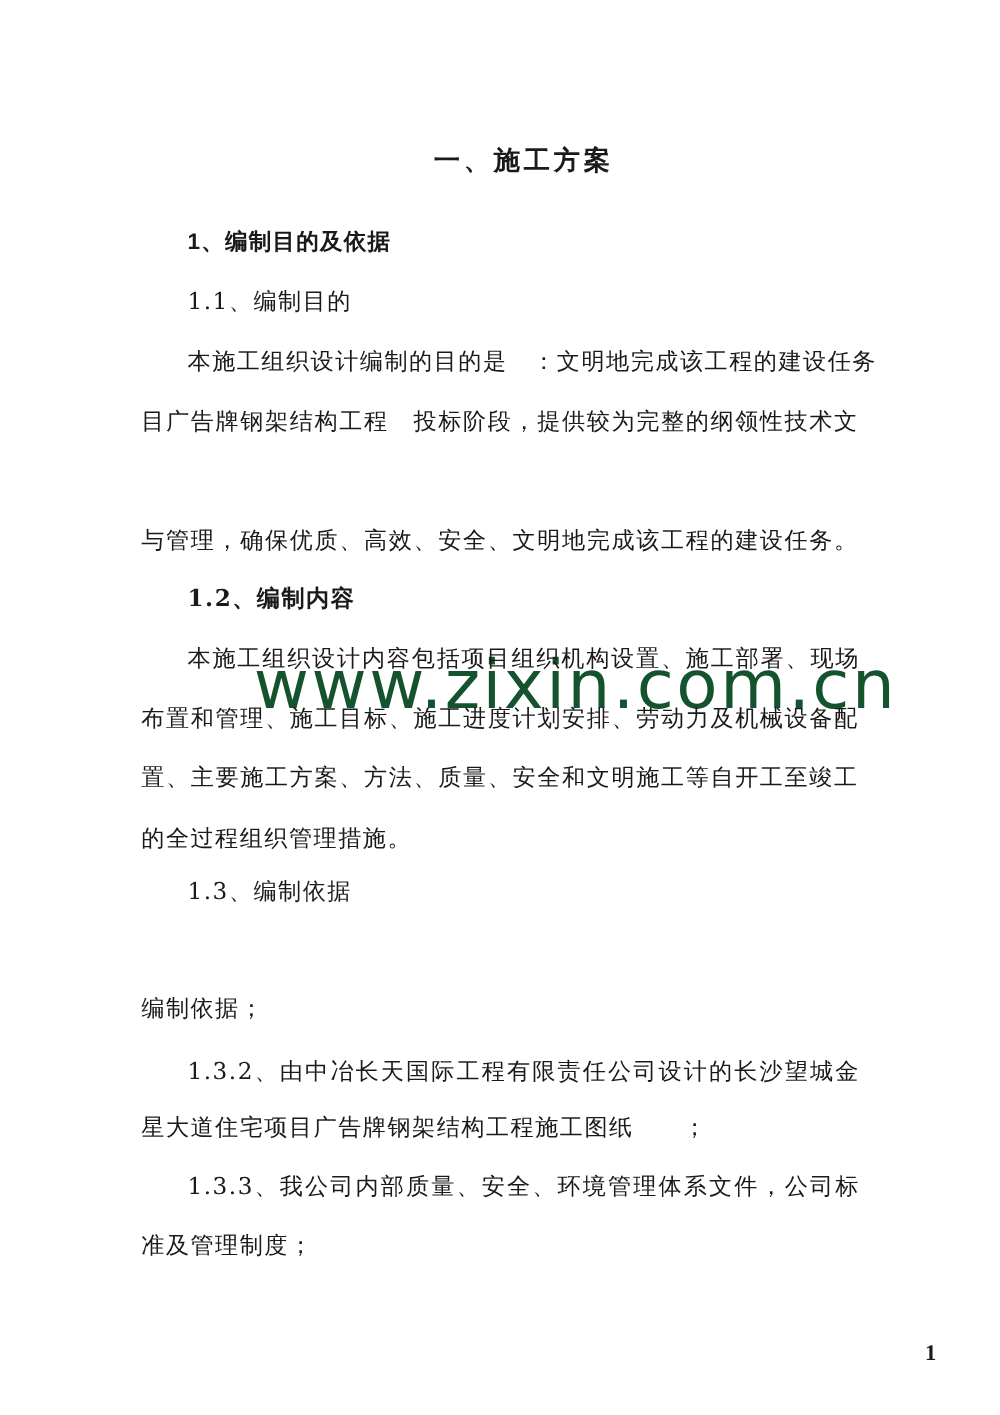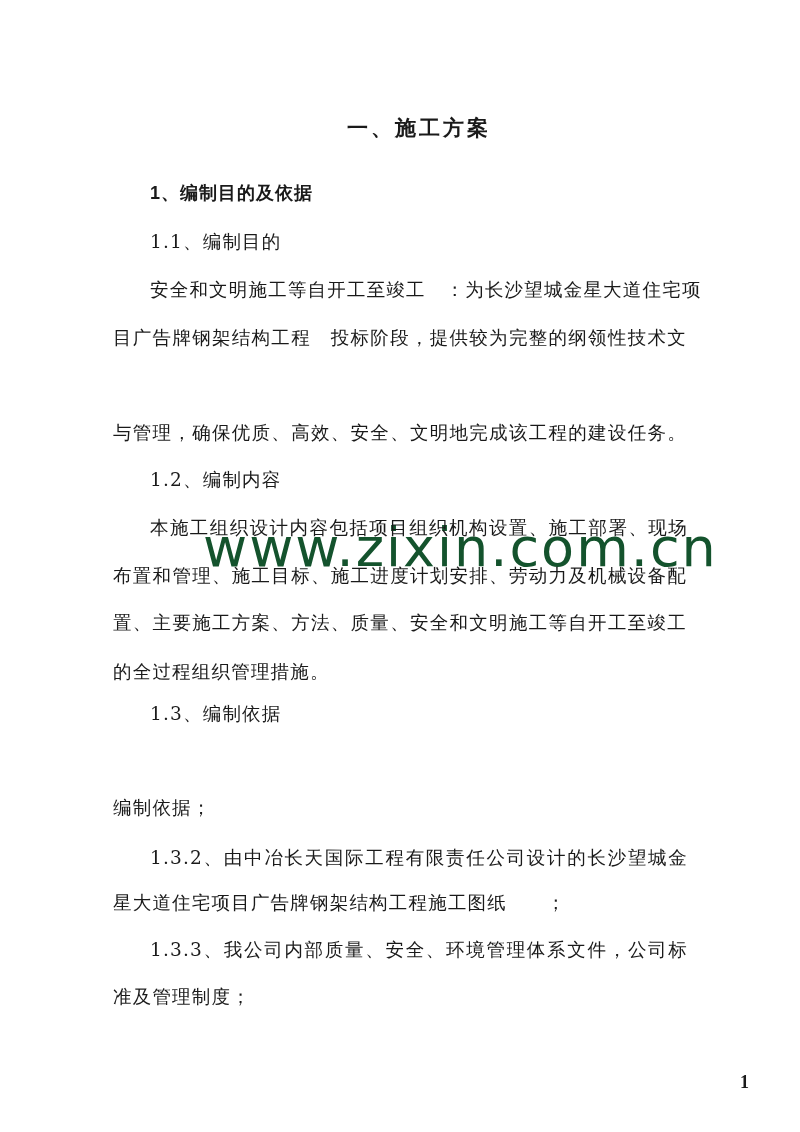--- a/index.html
+++ b/index.html
@@ -27,25 +27,25 @@
 <div class="page">
   <div class="watermark">www.zixin.com.cn</div>
 
   <div class="content">
     <div class="title">一、施工方案</div>
 
     <div class="line h1 indent" style="top:181px;">1、编制目的及依据</div>
 
     <div class="line indent" style="top:230px;">1.1、编制目的</div>
 
-    <div class="line indent" style="top:278px; width:538px; text-align:justify; text-align-last:justify;">安全和文明施工等自开工至竣工　：为长沙望城金星大道住宅项</div>
+    <div class="line indent" style="top:278px; width:538px; text-align:justify; text-align-last:justify;">本施工组织设计编制的目的是　：文明地完成该工程的建设任务</div>
     <div class="line flush justify" style="top:326px;">目广告牌钢架结构工程　投标阶段，提供较为完整的纲领性技术文</div>
     <div class="line flush justify" style="top:421px;">与管理，确保优质、高效、安全、文明地完成该工程的建设任务。</div>
 
-    <div class="line indent" style="top:468px;">1.2、编制内容</div>
+    <div class="line indent" style="top:468px;font-weight:bold;">1.2、编制内容</div>
 
     <div class="line indent" style="top:516px; width:538px; text-align:justify; text-align-last:justify;">本施工组织设计内容包括项目组织机构设置、施工部署、现场</div>
     <div class="line flush justify" style="top:564px;">布置和管理、施工目标、施工进度计划安排、劳动力及机械设备配</div>
     <div class="line flush justify" style="top:611px;">置、主要施工方案、方法、质量、安全和文明施工等自开工至竣工</div>
     <div class="line flush" style="top:660px;">的全过程组织管理措施。</div>
 
     <div class="line indent" style="top:702px;">1.3、编制依据</div>
 
     <div class="line flush" style="top:796px;">编制依据；</div>
 

